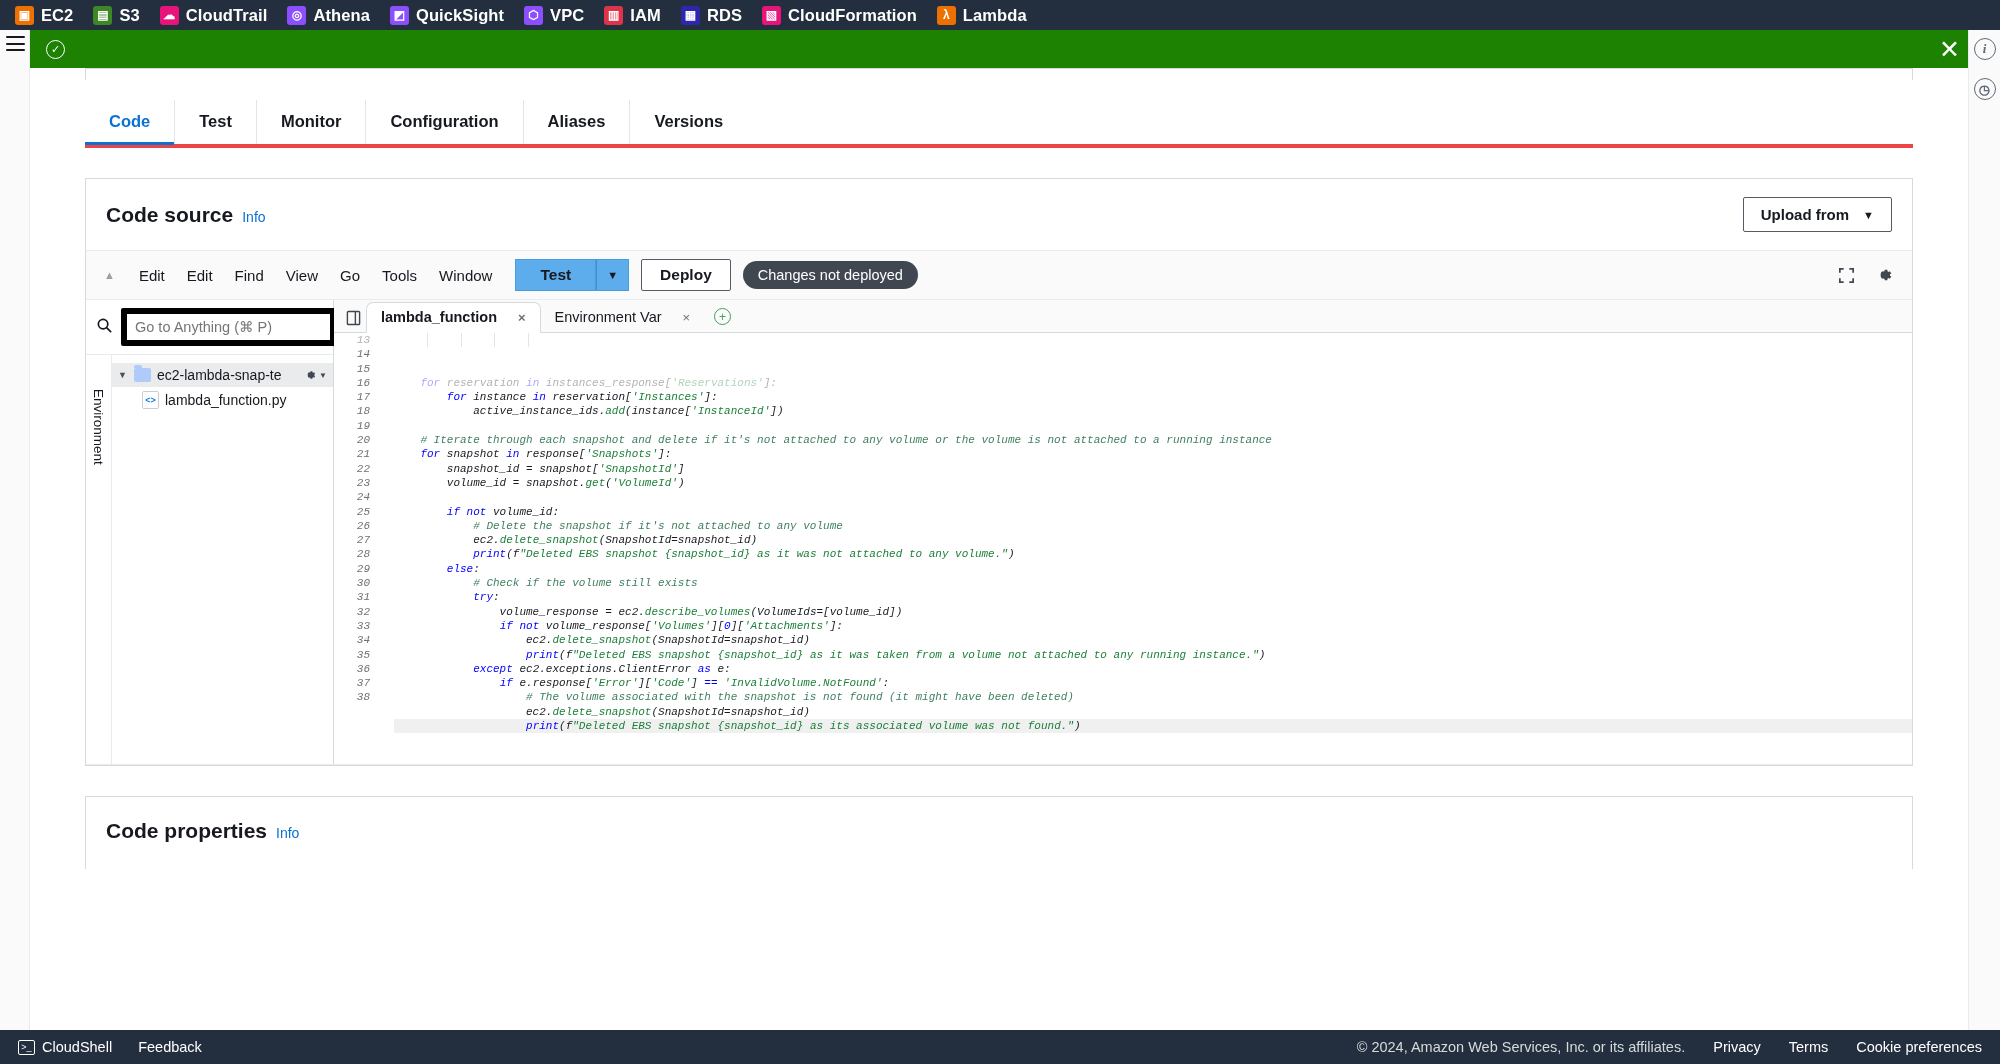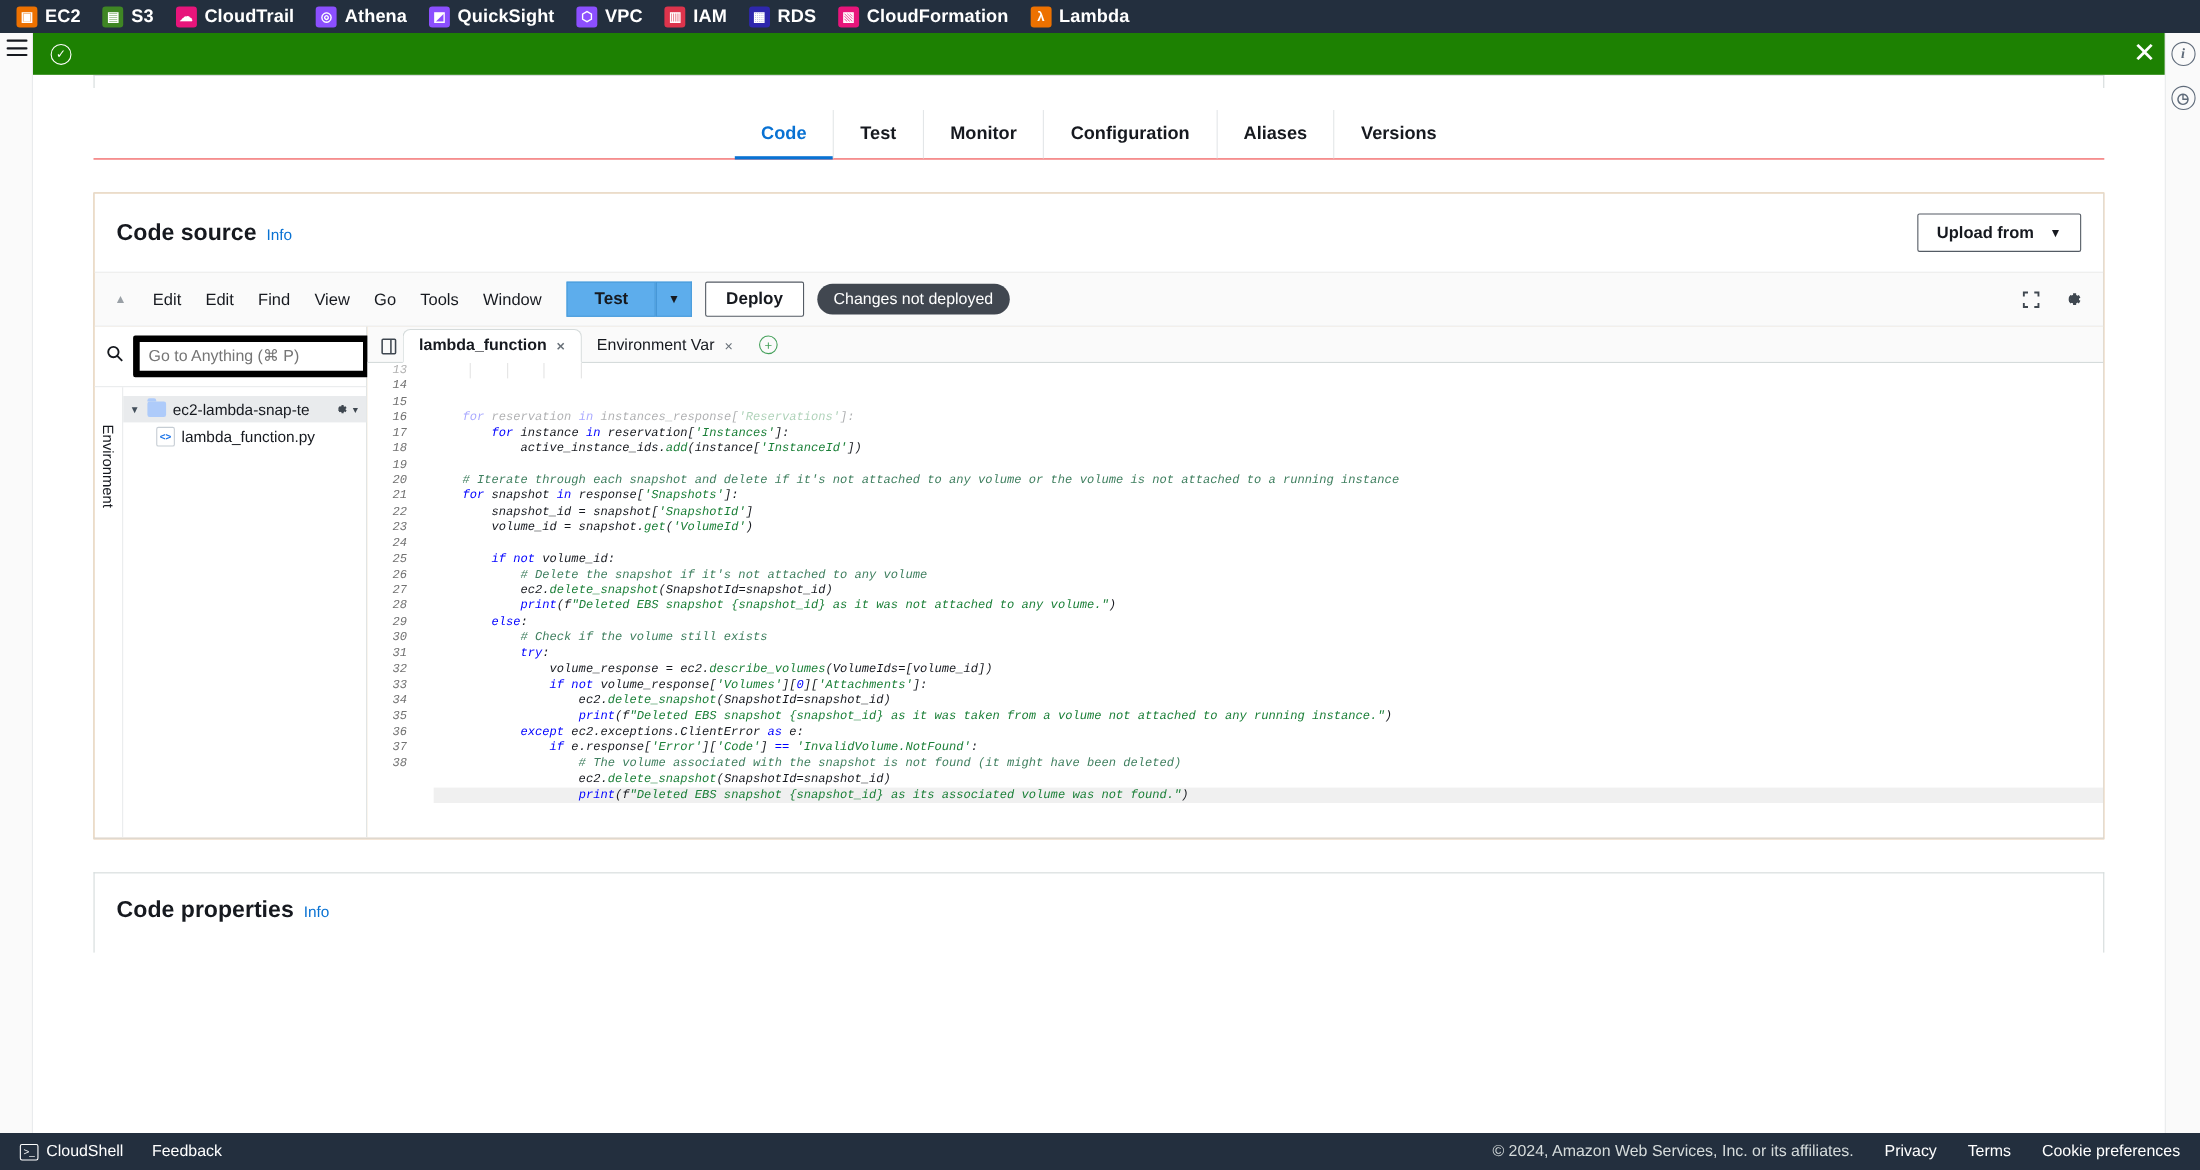--- a/index.html
+++ b/index.html
@@ -52,22 +52,22 @@
   .railbtn.clock { font-style: normal; font-family: "Liberation Sans", sans-serif; }
 
   
   .page { position: absolute; top: 68px; left: 30px; right: 32px; bottom: 34px;
           background: #fff; overflow: hidden; }
 
   .topcard { margin: 0 55px; height: 12px; border: 1px solid #d5dbdb;
              border-bottom: none; background: #fff; }
 
   
-  .tabs { display: flex; margin: 0 55px; border-bottom: 1px solid #ef4444;
-          padding-top: 20px; justify-content: center; }
+  .tabs { display: flex; margin: 0 55px; border-bottom: 4px solid #ef4444;
+          padding-top: 20px; }
   .tab { padding: 12px 24px 13px; font-size: 16.5px; color: #16191f;
          font-weight: 700; cursor: pointer; position: relative;
          border-right: 1px solid #e3e6e8; }
   .tab:last-child { border-right: none; }
   .tab.active { color: #0972d3; }
   .tab.active::after { content: ''; position: absolute; left: 0; right: 0;
          bottom: -1px; height: 3px; background: #0972d3; }
 
   
   .container { margin: 30px 55px 0; border: 1px solid #d5dbdb; background: #fdba74; }
@@ -128,21 +128,21 @@
      border-radius: 2px; font-size: 9px; color: #1a73e8; display: flex;
      align-items: center; justify-content: center; flex: none; font-weight: 700; }
   .gear-sm { margin-left: auto; display: flex; align-items: center; gap: 2px;
      color: #3f4750; }
 
   .ed-main { flex: 1; display: flex; flex-direction: column; min-width: 0; }
   .ed-tabs { display: flex; align-items: flex-end; background: #fafafa;
      border-bottom: 1px solid #d5dbdb; height: 33px; padding-left: 6px; }
   .pane-ico { width: 26px; display: flex; align-items: center; justify-content: center;
      color: #3f4750; padding-bottom: 6px; cursor: pointer; }
-  .etab { display: flex; align-items: center; gap: 9px; padding: 6px 14px 7px;
+  .etab { display: flex; align-items: center; gap: 21px; padding: 6px 14px 7px;
      font-size: 14.5px; color: #16191f; border-radius: 7px 7px 0 0; cursor: pointer; }
   .etab.active { background: #fff; font-weight: 700; border: 1px solid #d5dbdb;
      border-bottom: 1px solid #fff; margin-bottom: -1px; }
   .etab .x { color: #687078; font-size: 13px; }
   .addtab { width: 17px; height: 17px; border: 1.4px solid #44a05a; border-radius: 50%;
      color: #44a05a; font-size: 12px; display: flex; align-items: center;
      justify-content: center; margin: 0 0 7px 10px; cursor: pointer; }
 
   .code-area { flex: 1; display: flex; overflow: hidden; background: #fff;
      font-family: "Liberation Mono", monospace; font-size: 11px; line-height: 14.3px; font-style: italic; }

